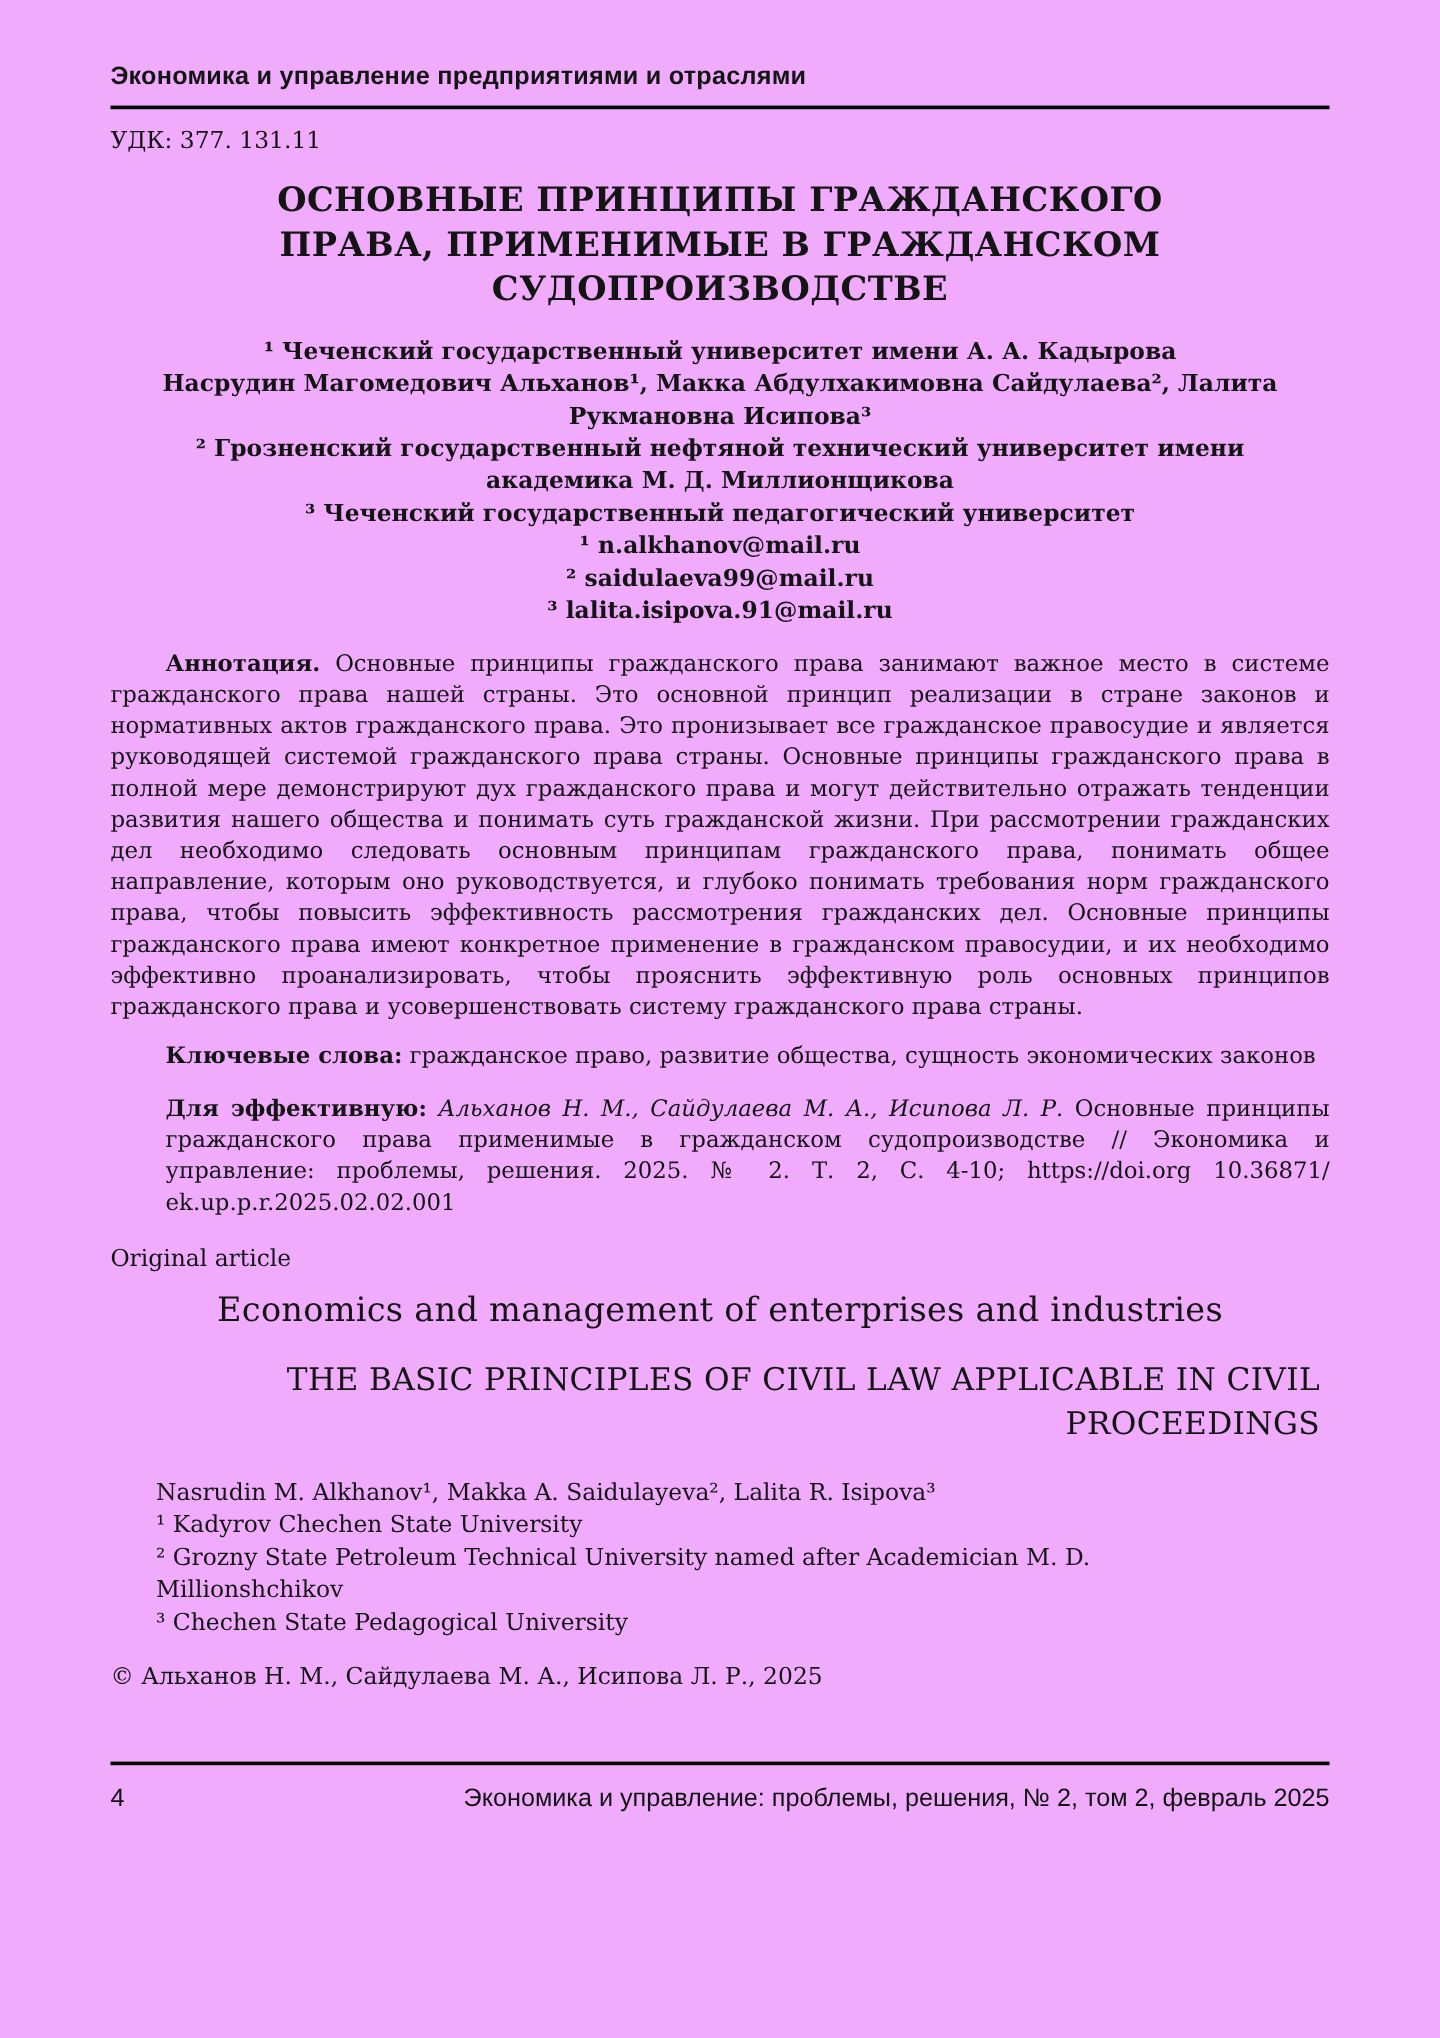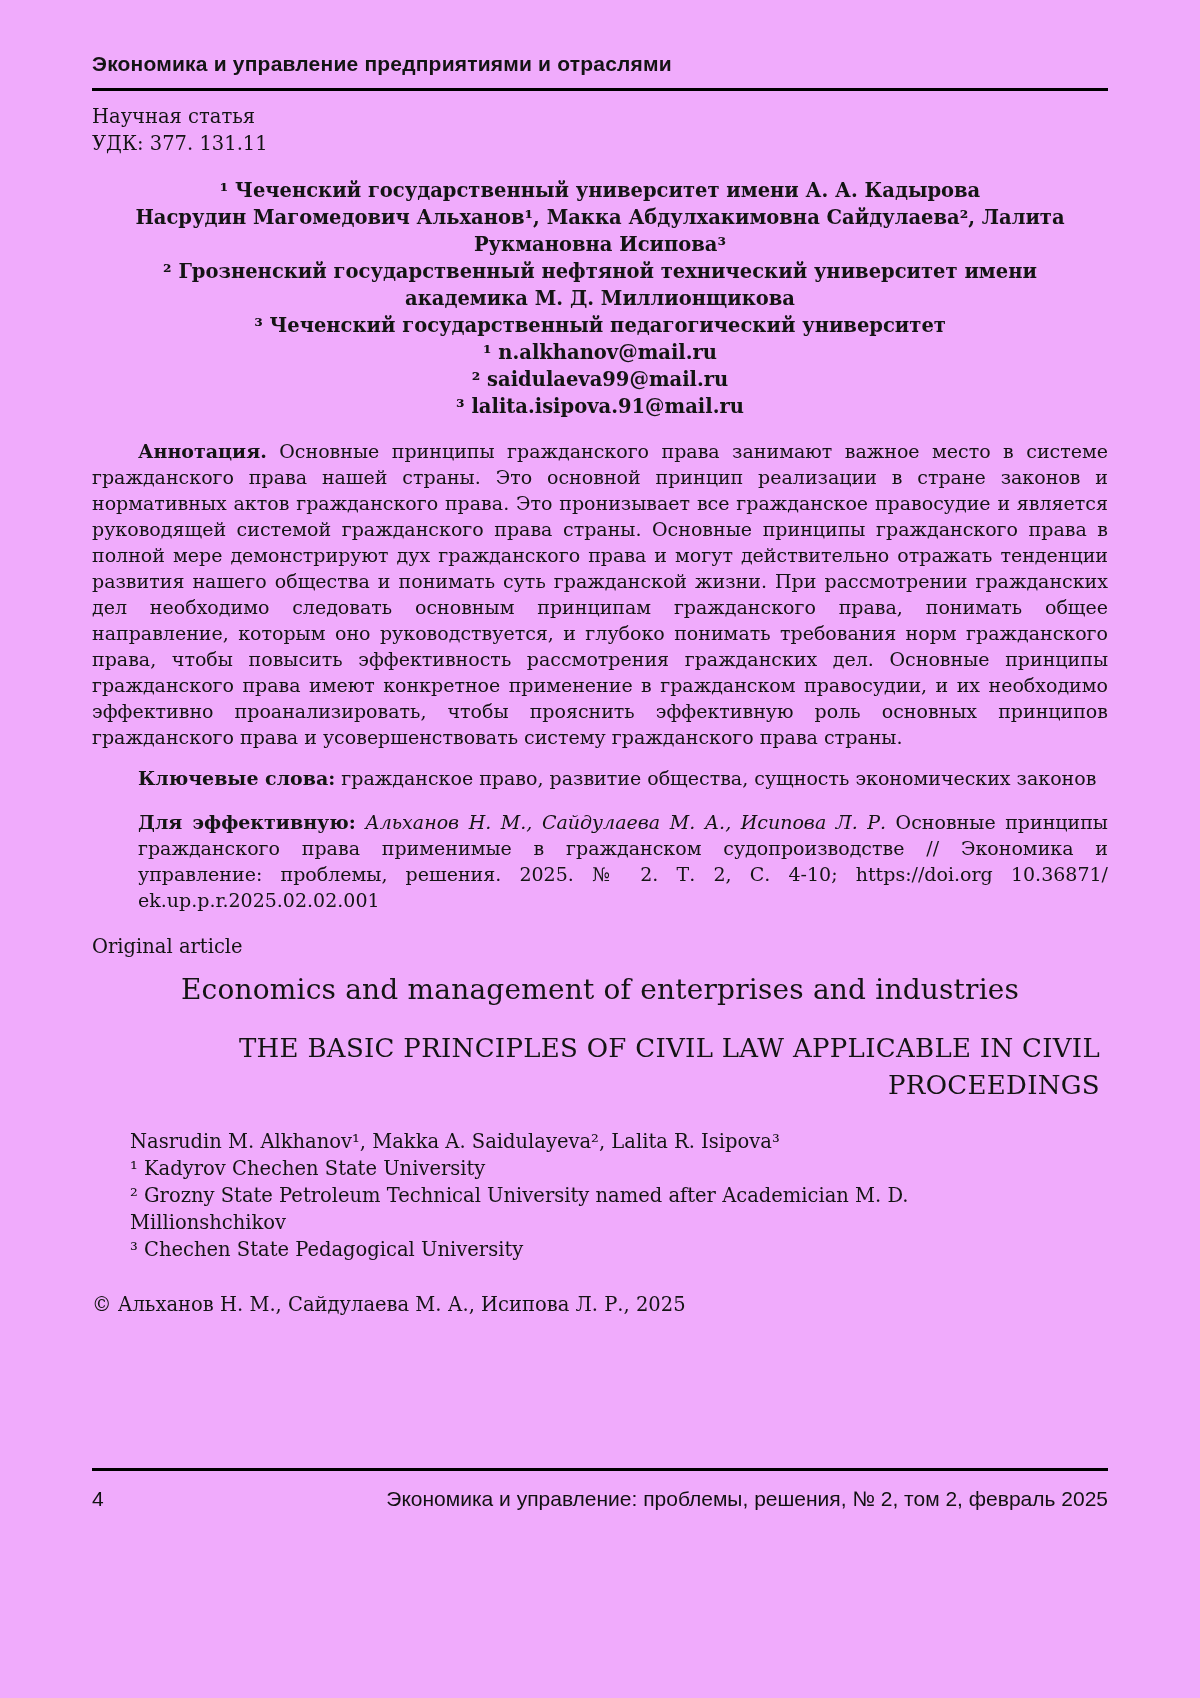--- a/index.html
+++ b/index.html
@@ -81,21 +81,21 @@
     letter-spacing: 0.3px;
   }
   .authors-block-en {
     margin: 24px auto 0 auto;
     max-width: 940px;
     text-align: left;
     font-size: 19.5px;
     line-height: 27px;
   }
   .copyright {
-    margin-top: 30px;
+    margin-top: 20px;
     font-size: 19.5px;
   }
   .footer {
     position: absolute;
     left: 92px;
     right: 92px;
     top: 1468px;
     border-top: 3px solid #000;
     padding-top: 16px;
     display: flex;
@@ -110,24 +110,24 @@
 <body>
 
 <div class="page">
   <div class="content">
 
     <div class="running-head">
       <span>Экономика и управление предприятиями и отраслями</span>
     </div>
 
     <div class="meta">
-      <div>Научная статья</div>
       <div>УДК: 377. 131.11</div>
     </div>
 
+    <div class="title-ru">ОСНОВНЫЕ ПРИНЦИПЫ ГРАЖДАНСКОГО ПРАВА, ПРИМЕНИМЫЕ В ГРАЖДАНСКОМ СУДОПРОИЗВОДСТВЕ</div>
 
     <div class="authors-block">
       <div>¹ Чеченский государственный университет имени А. А. Кадырова</div>
       <div>Насрудин Магомедович Альханов¹, Макка Абдулхакимовна Сайдулаева², Лалита Рукмановна Исипова³</div>
       <div class="aff-wide">² Грозненский государственный нефтяной технический университет имени академика М. Д. Миллионщикова</div>
       <div>³ Чеченский государственный педагогический университет</div>
       <div>¹ n.alkhanov@mail.ru</div>
       <div>² saidulaeva99@mail.ru</div>
       <div>³ lalita.isipova.91@mail.ru</div>
     </div>

